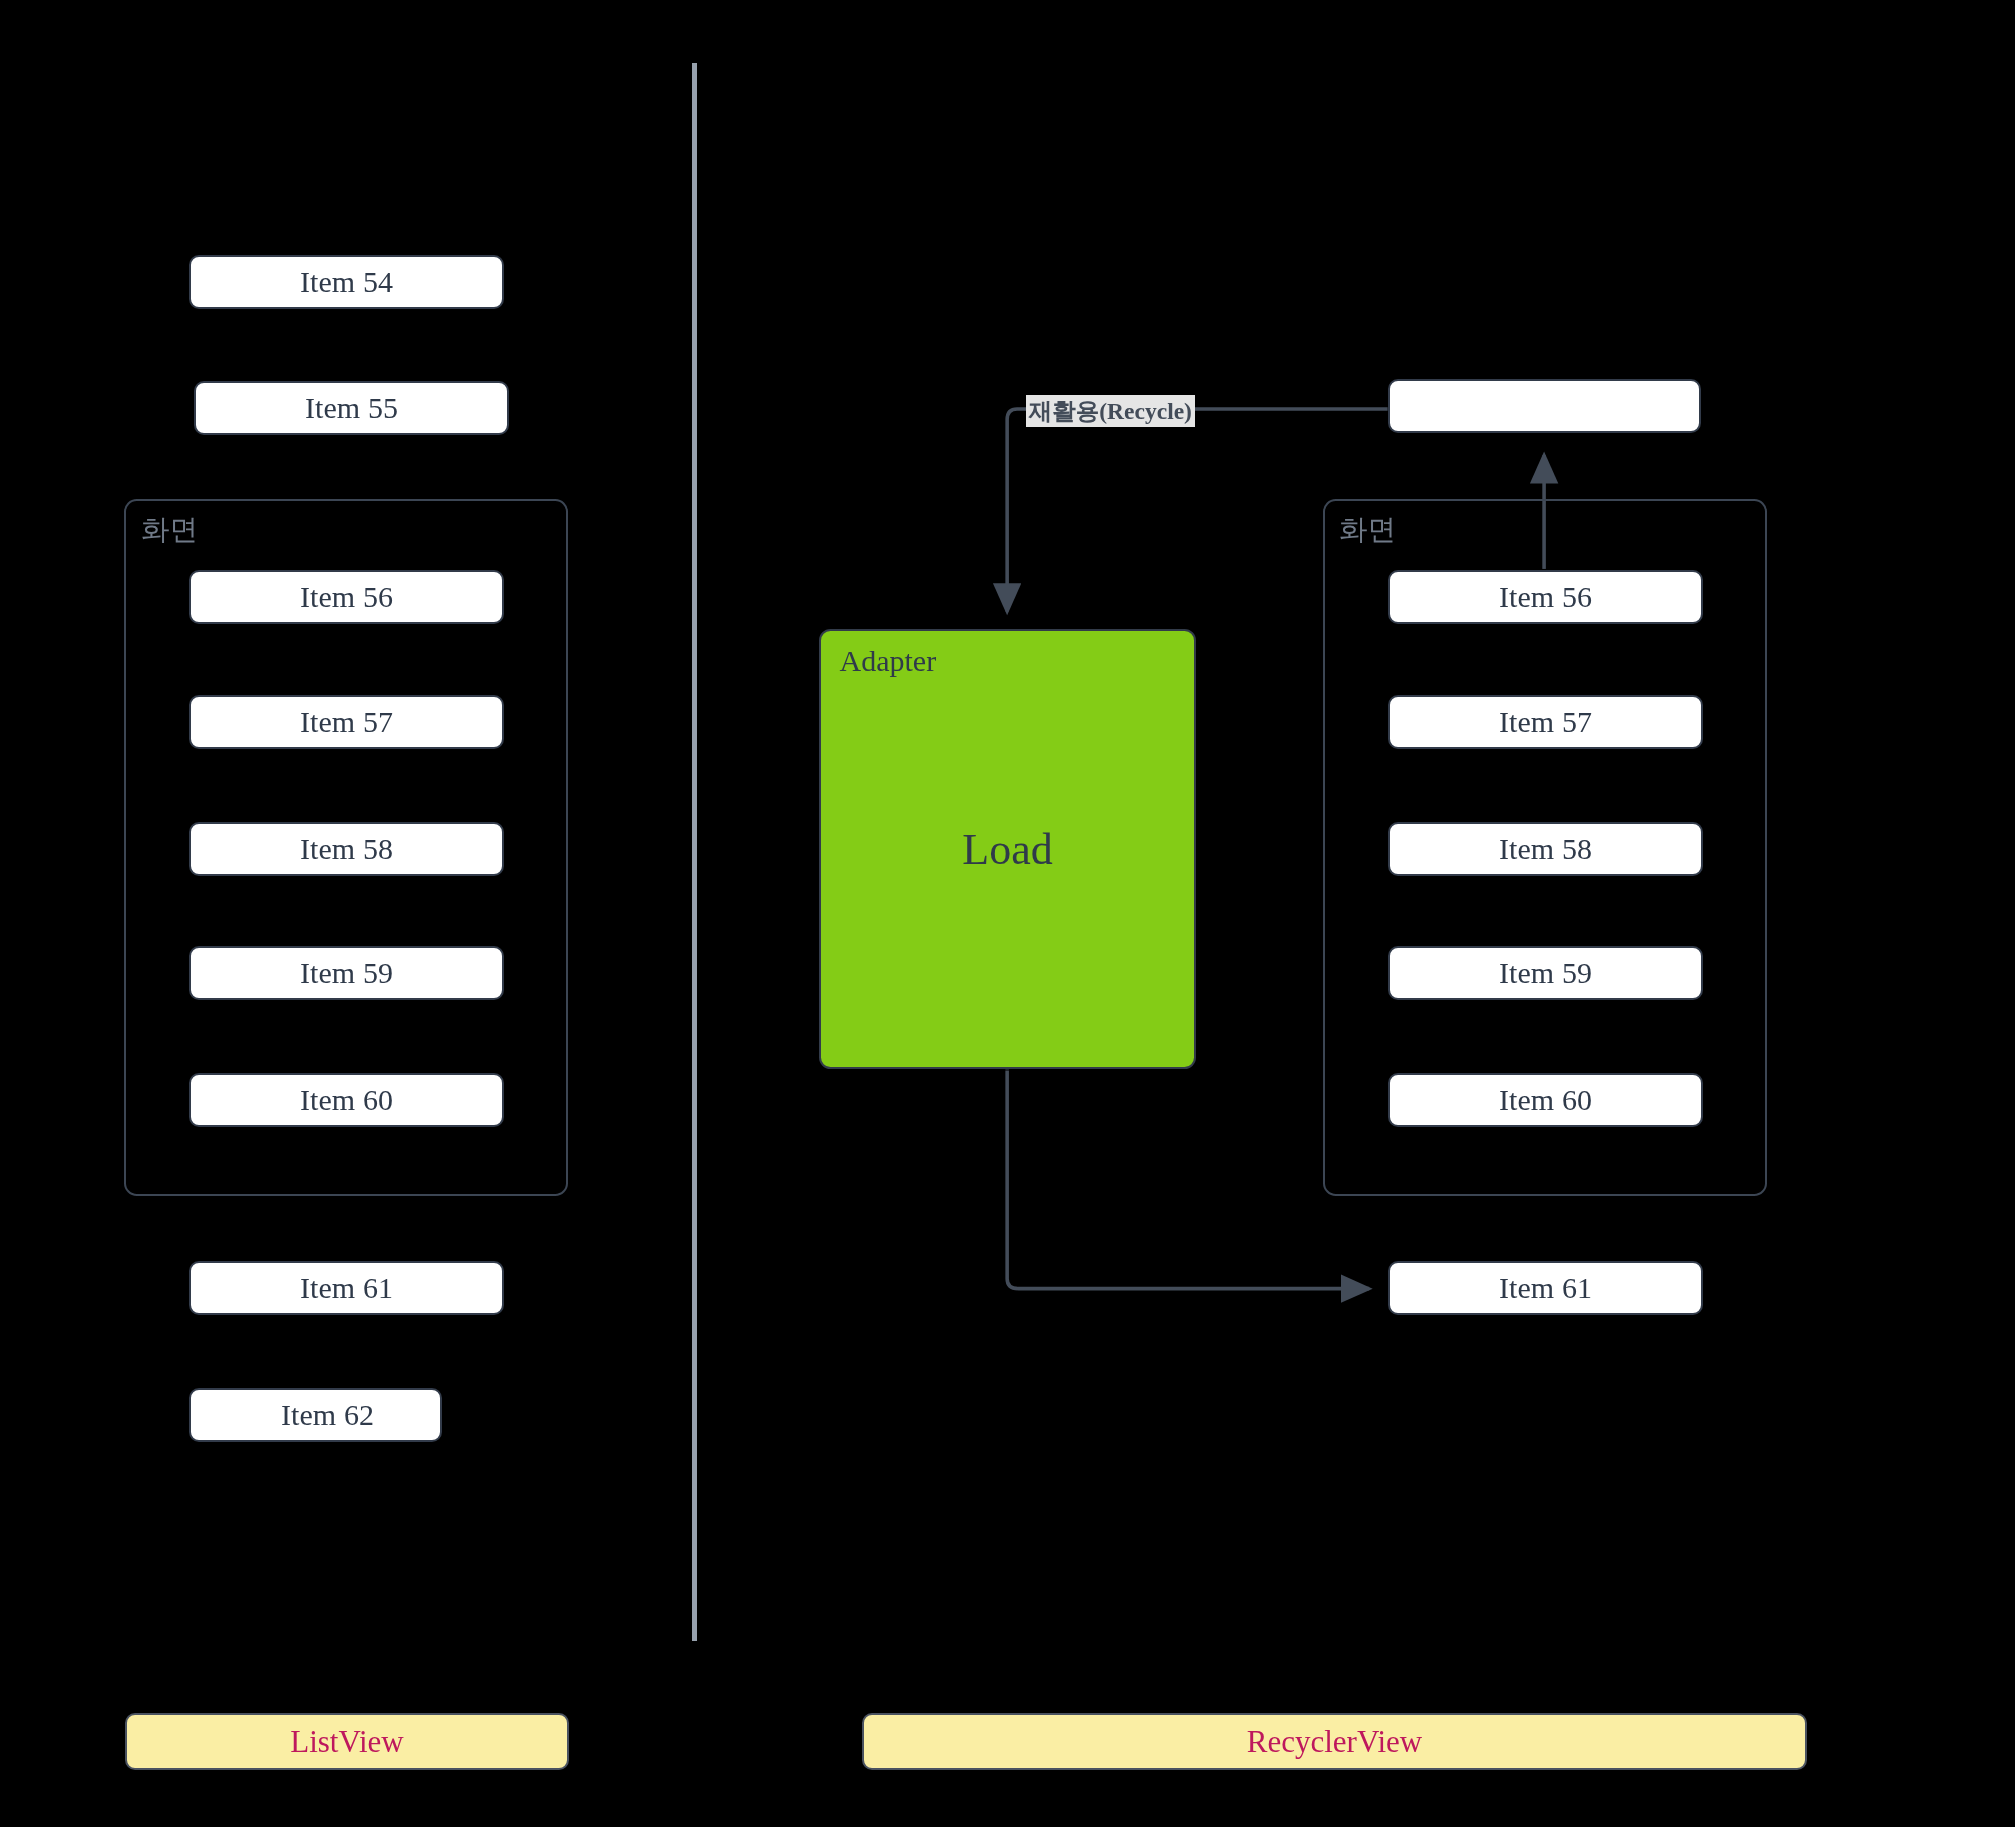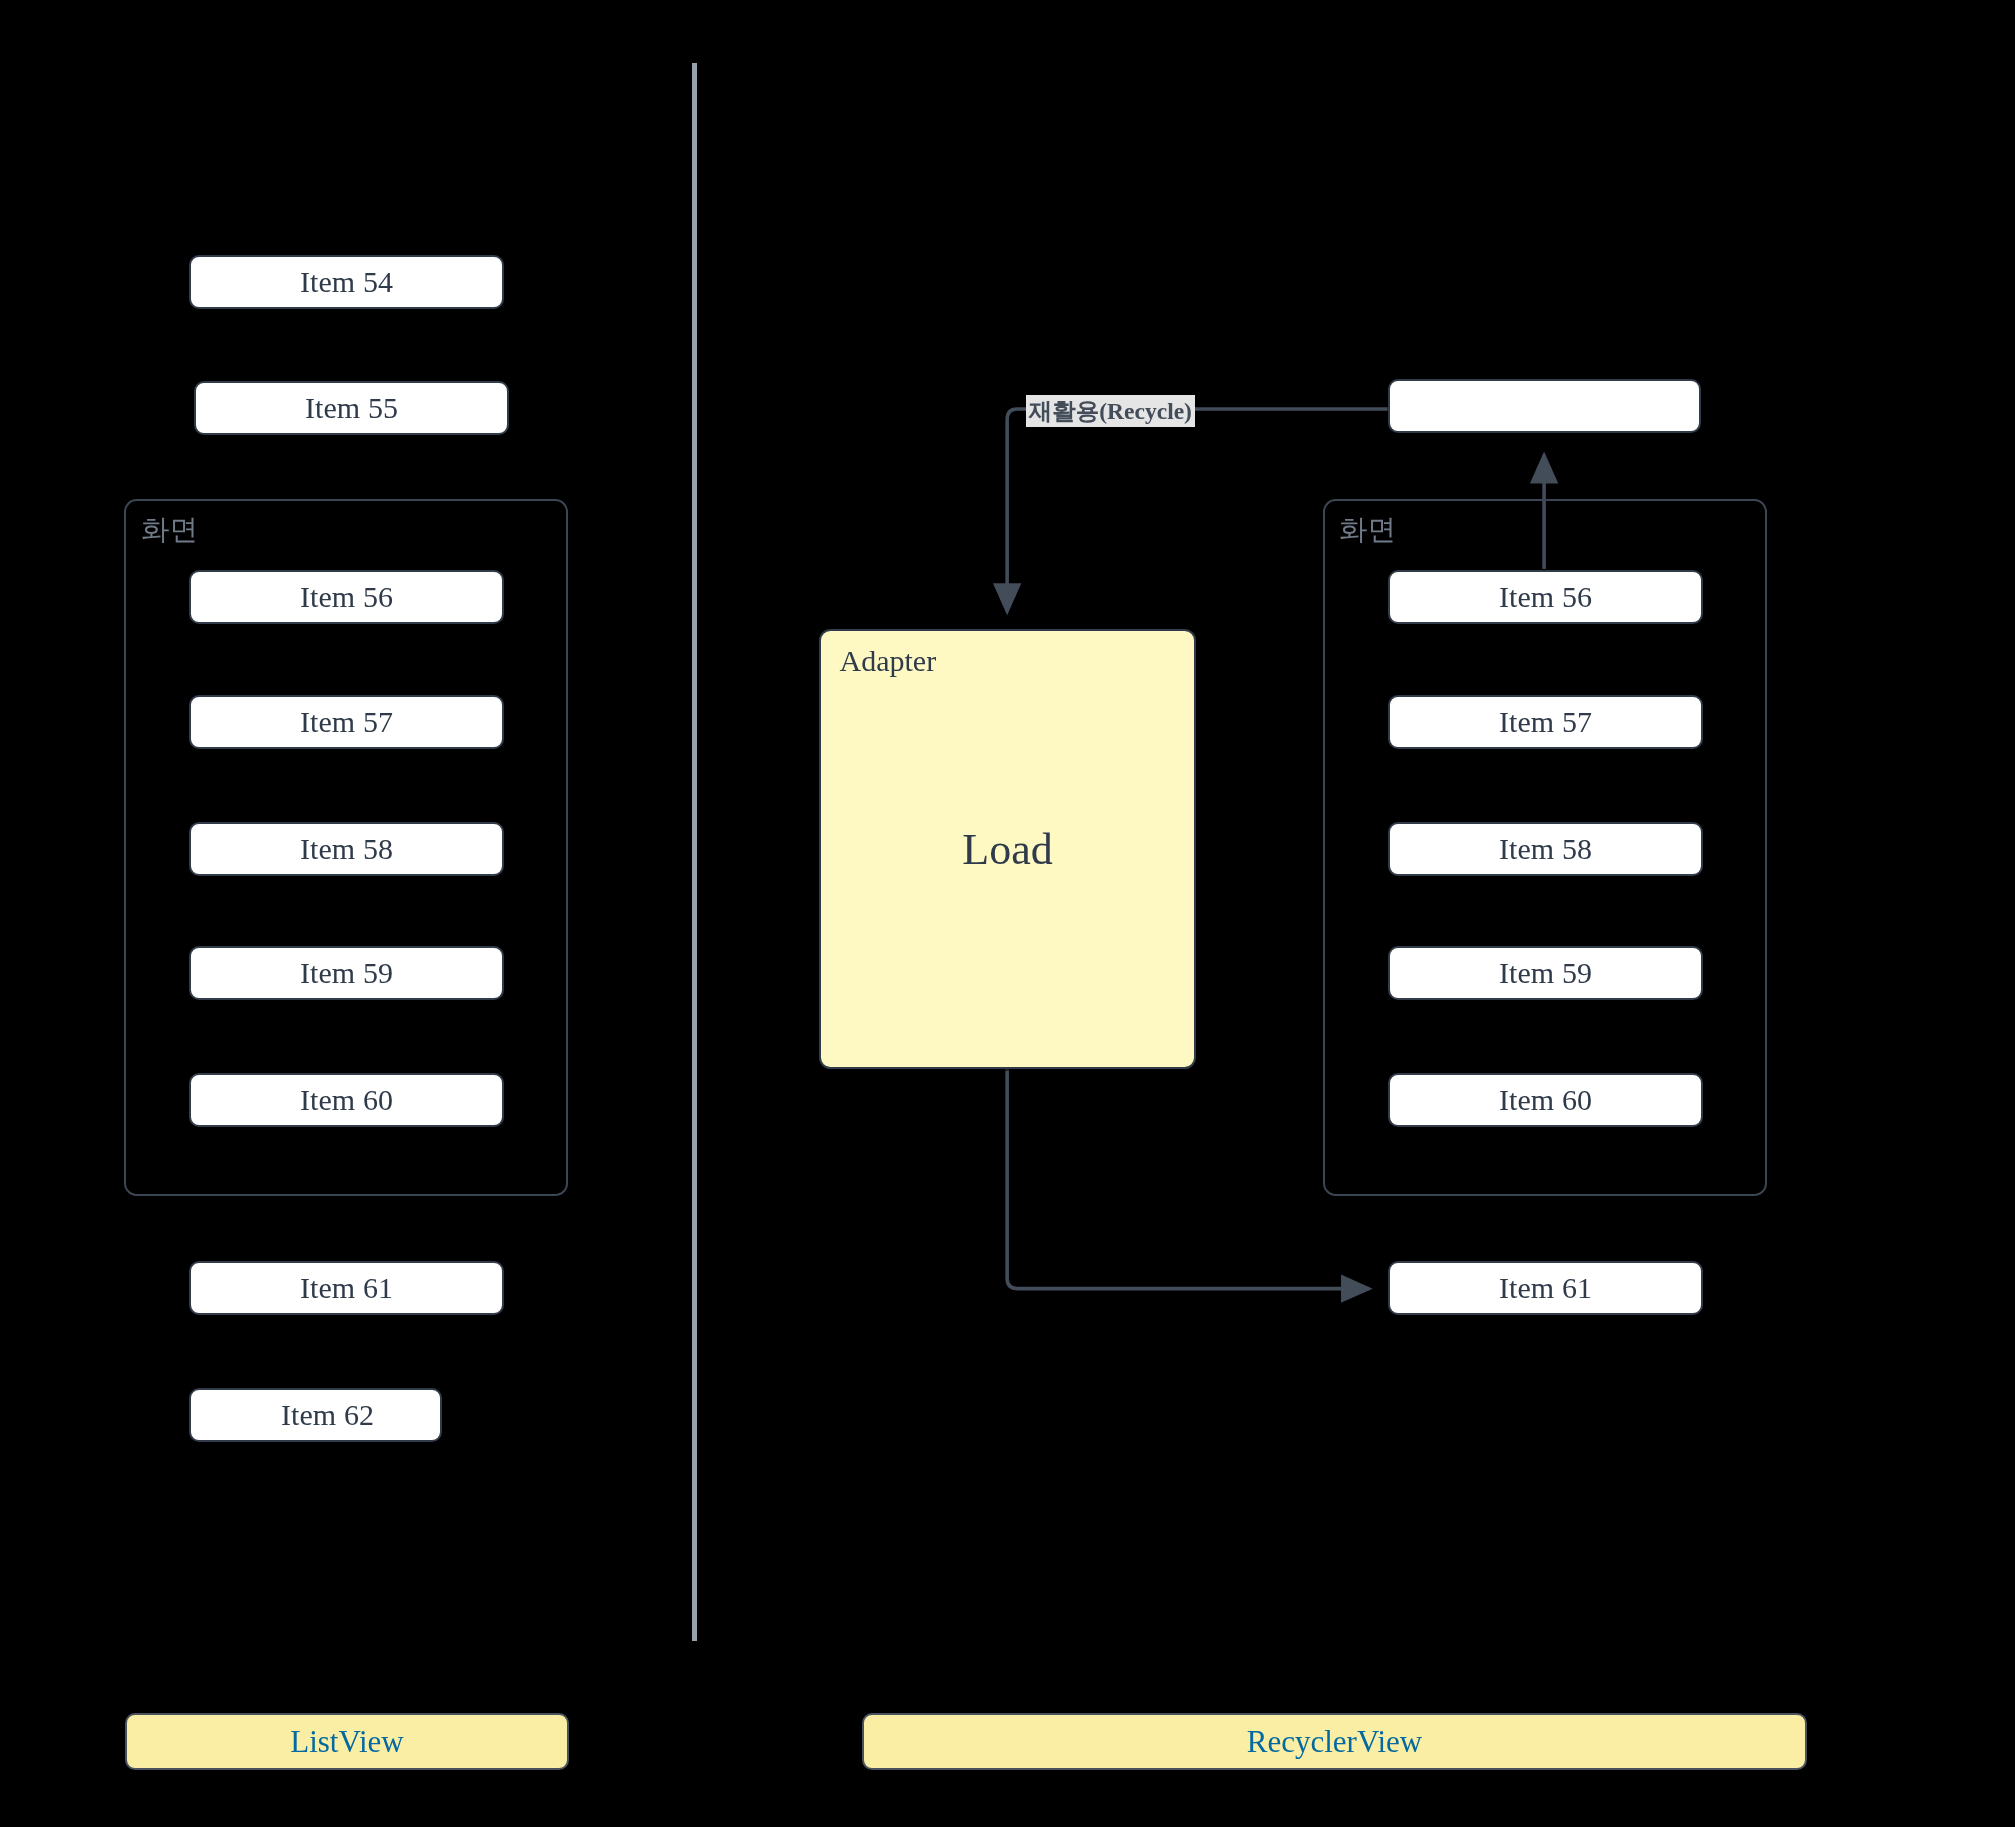--- a/index.html
+++ b/index.html
@@ -47,21 +47,21 @@
     box-sizing: border-box;
   }
   .screen-label {
     position: absolute;
     color: #707a88;
     font-size: 28.5px;
     white-space: nowrap;
   }
   .adapter-box {
     position: absolute;
-    background: #fef9c3;
+    background: #84cc16;
     border: 2.1px solid #323b4a;
     border-radius: 11.4px;
     box-shadow: 1.4px 2.1px 0 rgba(0,0,0,0.55);
     box-sizing: border-box;
   }
   .adapter-title {
     position: absolute;
     left: 18.5px;
     top: 12.8px;
     color: #2f3a4a;
@@ -79,21 +79,21 @@
   }
   .banner {
     position: absolute;
     background: #faeea4;
     border: 2.1px solid #4a5260;
     border-radius: 10px;
     box-shadow: 1.4px 2.1px 0 rgba(0,0,0,0.55);
     display: flex;
     align-items: center;
     justify-content: center;
-    color: #0369a1;
+    color: #be185d;
     font-size: 31px;
     box-sizing: border-box;
   }
   .divider {
     position: absolute;
     background: #97a1ad;
   }
   .edge-label {
     position: absolute;
     color: #434c59;

